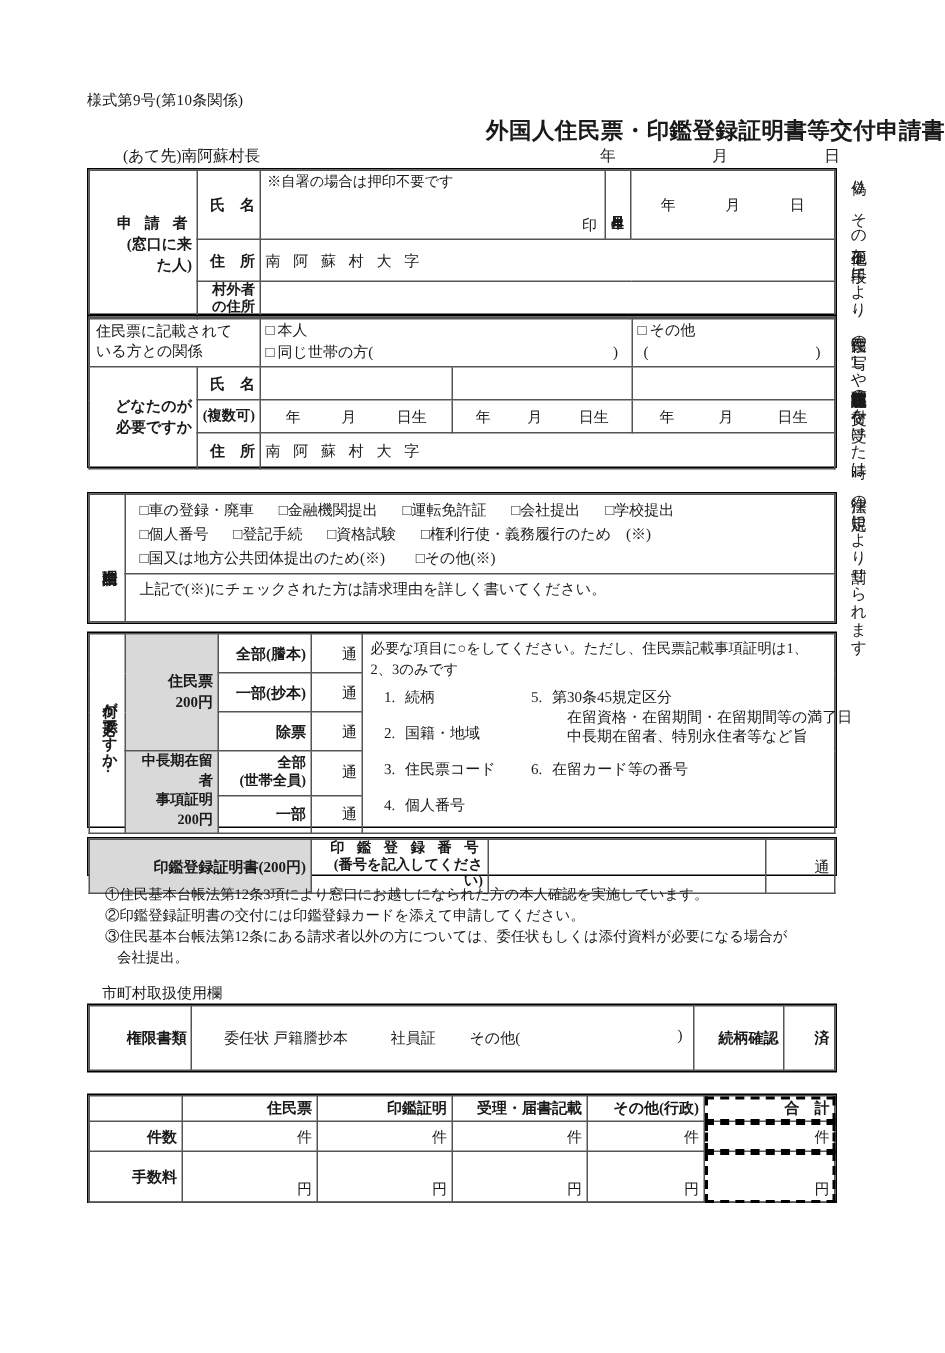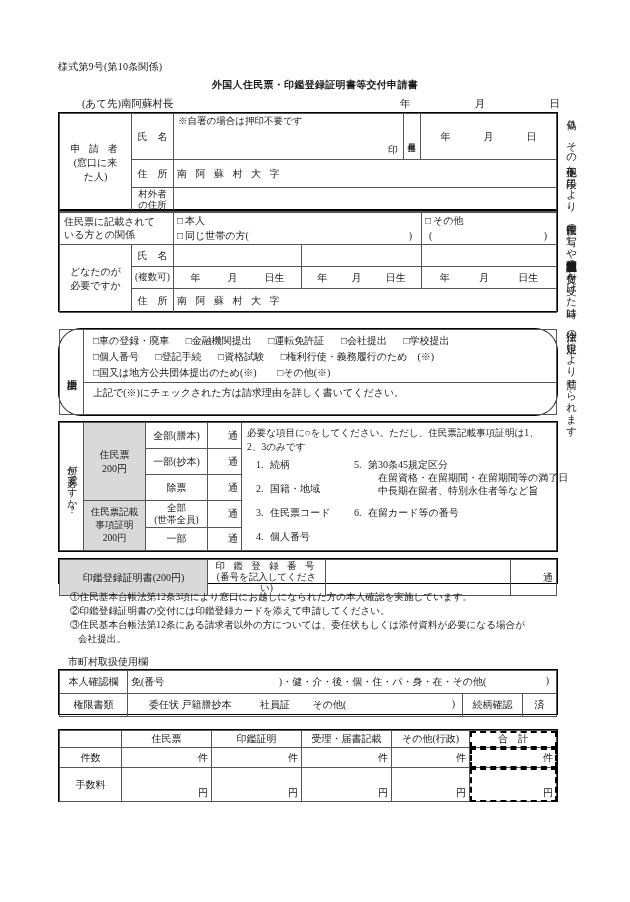--- a/index.html
+++ b/index.html
@@ -23,22 +23,22 @@
   
   .form-no {
     position: absolute;
     left: 58px; top: 60px;
     font-size: 10px;
     letter-spacing: .2px;
   }
   .doc-title {
     position: absolute;
     left: 0; right: 0; top: 78px;
-    text-align: center;
-    font-size: 10px;
+    text-align: right;
+    font-size: 15px;
     font-weight: bold;
     letter-spacing: .3px;
   }
   .addressee {
     position: absolute;
     left: 82px; top: 97px;
     font-size: 10.5px;
   }
   .date-row {
     position: absolute;
@@ -72,35 +72,35 @@
     width: 100%;
     height: 100%;
     font-size: 10px;
   }
   table.grid td {
     border: 0.8px solid #555;
     padding: 1px 3px;
     vertical-align: middle;
   }
   .shade { background: #d9d9d9; }
-  .ctr { text-align: center; }
+  .ctr { text-align: right; font-weight: bold; }
   .rgt { text-align: right; }
   .vtext {
     writing-mode: vertical-rl;
     text-orientation: upright;
     margin: 0 auto;
     white-space: nowrap;
     line-height: 1.25;
   }
   .spaced2 { letter-spacing: 3px; }
 
   
   #block-applicant { left: 58px; top: 112px; width: 500px; height: 98px; }
   #block-relation  { left: 58px; top: 210px; width: 500px; height: 102px; }
-  #block-reason    { left: 58px; top: 328px; width: 500px; height: 88px; border-radius: 23px; }
+  #block-reason    { left: 58px; top: 328px; width: 500px; height: 88px; }
   #block-need      { left: 58px; top: 421px; width: 500px; height: 131px; }
   #block-seal      { left: 58px; top: 558px; width: 500px; height: 26px; }
   #block-office    { left: 58px; top: 669px; width: 500px; height: 46px; }
   #block-totals    { left: 58px; top: 729px; width: 500px; height: 73px; }
 
   .notes {
     position: absolute;
     left: 70px; top: 590px;
     width: 490px;
     font-size: 9.6px;
@@ -370,21 +370,21 @@
       <tr>
         <td class="ctr" style="height:26px">一部(抄本)</td>
         <td class="rgt">通</td>
       </tr>
       <tr>
         <td class="ctr" style="height:26px">除票</td>
         <td class="rgt">通</td>
       </tr>
       <tr>
         <td rowspan="2" class="ctr shade" style="line-height:13px;font-size:9.5px">
-          <div>住民票記載</div>
+          <div>中長期在留者</div>
           <div>事項証明</div>
           <div>200円</div>
         </td>
         <td class="ctr" style="height:26px;line-height:12px;font-size:9.5px">
           <div>全部</div>
           <div>(世帯全員)</div>
         </td>
         <td class="rgt">通</td>
       </tr>
       <tr>
@@ -415,28 +415,20 @@
     <div>①住民基本台帳法第12条3項により窓口にお越しになられた方の本人確認を実施しています。</div>
     <div>②印鑑登録証明書の交付には印鑑登録カードを添えて申請してください。</div>
     <div>③住民基本台帳法第12条にある請求者以外の方については、委任状もしくは添付資料が必要になる場合が</div>
     <div class="cont">会社提出。</div>
   </div>
 
   <div class="office-label">市町村取扱使用欄</div>
   <div class="frame" id="block-office">
     <table class="grid">
       <tbody>
-          <tr>
-        <td class="ctr" style="width:68px;height:23px">本人確認欄</td>
-        <td colspan="3">
-          <span>免(番号</span>
-          <span style="margin-left:112px">)・健・介・後・個・住・パ・身・在・その他(</span>
-          <span style="float:right;padding-right:4px">)</span>
-        </td>
-      </tr>
       <tr>
         <td class="ctr" style="height:23px">権限書類</td>
         <td>
           <span style="margin-left:18px;">委任状</span>
           <span style="margin-right:26px">戸籍謄抄本</span>
           <span style="margin-right:20px">社員証</span>
           <span>その他(</span>
           <span style="float:right;padding-right:4px">)</span>
         </td>
         <td class="ctr" style="width:60px">続柄確認</td>

